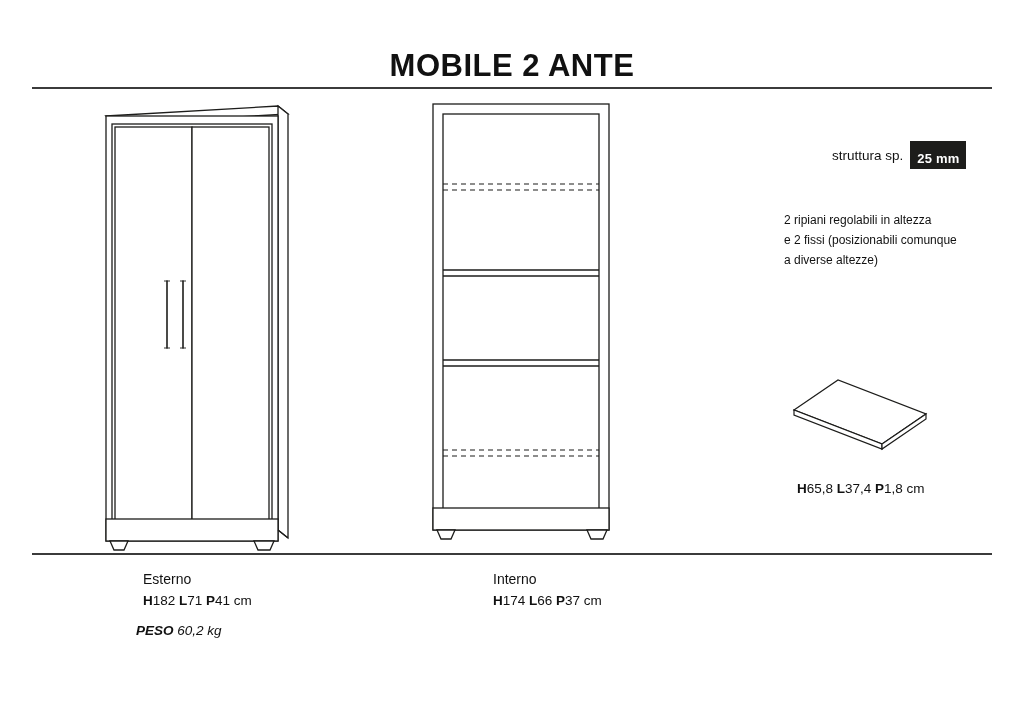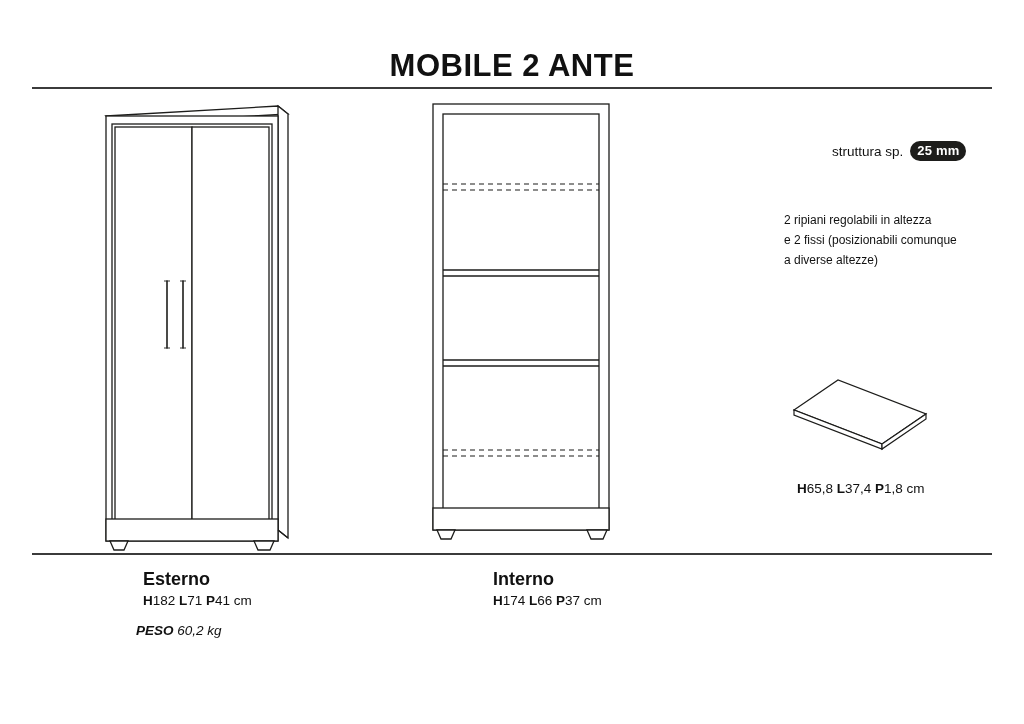--- a/index.html
+++ b/index.html
@@ -47,21 +47,21 @@
   
   .drawing { position: absolute; }
 
   
   .caption {
     position: absolute;
     font-size: 13.5px;
     line-height: 22px;
     color: #111;
   }
-  .caption .hd { font-weight: bold; font-size: 18px; }
+  .caption .hd { font-weight: normal; font-size: 14px; }
   .caption .ln { white-space: nowrap; }
   .caption .b { font-weight: bold; }
 
   
   .note {
     position: absolute;
     font-size: 12px;
     line-height: 20px;
     color: #111;
   }
@@ -73,22 +73,22 @@
     display: flex;
     align-items: center;
     gap: 7px;
   }
   .chip {
     display: inline-block;
     background: #1d1d1b;
     color: #ffffff;
     font-weight: bold;
     font-size: 13px;
-    padding: 2px 7px 3px 7px;
-    border-radius: 10px;
+    padding: 10px 7px 3px 7px;
+    border-radius: 0;
     letter-spacing: 0.2px;
   }
   .shelf-dims {
     position: absolute;
     left: 797px; top: 481px;
     font-size: 13.5px;
     color: #111;
     white-space: nowrap;
   }
   .shelf-dims .b { font-weight: bold; }

